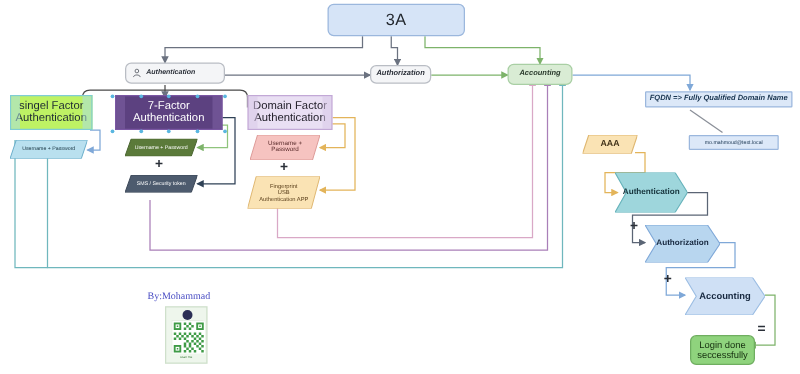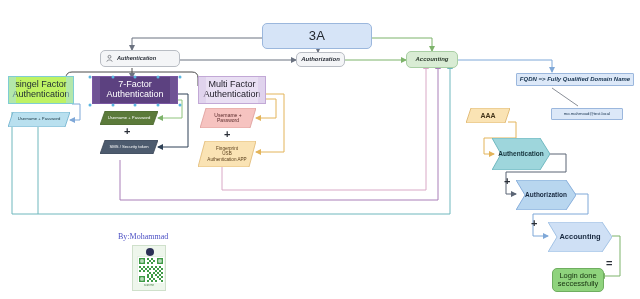--- a/index.html
+++ b/index.html
@@ -275,21 +275,21 @@
       <path d="M508,122 L516,122 L516,138 L484,138 L484,154 L494,154" stroke="#e3b45a" marker-end="url(#ah-amber)"></path>
 
       <path d="M548,154 L566,154 L566,172 L506,172 L506,194 L516,194" stroke="#5b6575" marker-end="url(#ah-slate)"></path>
 
       <path d="M574,194 L588,194 L588,214 L533,214 L533,236 L548,236" stroke="#7fa8d8" marker-end="url(#ah-blue)"></path>
 
       <path d="M612,236 L620,236 L620,276 L600,276" stroke="#7db36a" marker-end="url(#ah-green)"></path>
     </g>
   </svg>
 
-  <div class="node rbox title-3a" style="left:262px;top:3px;width:110px;height:26px;margin-top:20px;">
+  <div class="node rbox title-3a" style="left:262px;top:3px;width:110px;height:26px;">
     <span>3A</span>
   </div>
 
   <div class="node auth-box" style="left:100px;top:50px;width:80px;height:17px;">
     <span class="person">
       <svg viewBox="0 0 16 16" width="9" height="9">
         <circle cx="8" cy="5" r="2.6" fill="none" stroke="#4a4f58" stroke-width="1.1"></circle>
         <path d="M3.2 13.6 C3.6 9.6 12.4 9.6 12.8 13.6" fill="none" stroke="#4a4f58" stroke-width="1.1"></path>
       </svg>
     </span>
@@ -351,21 +351,21 @@
   <div class="par" style="left:100px;top:140px;width:58px;height:14px;font-size:4.2px;color:#ffffff;">
     <svg class="shape" viewBox="0 0 58 14" preserveAspectRatio="none">
       <polygon points="5,0 58,0 53,14 0,14" fill="#4d5b6e" stroke="#3c4858" stroke-width="0.8"></polygon>
     </svg>
     <span class="txt">SMS / Security token</span>
   </div>
 
   <div class="node mfa" style="left:198px;top:76px;width:68px;height:28px;flex-direction:column;">
     <span class="band l"></span>
     <span class="band r"></span>
-    <span>Multi Factor</span>
+    <span>Domain Factor</span>
     <span>Authentication</span>
   </div>
 
   <div class="par" style="left:200px;top:108px;width:56px;height:20px;font-size:5px;color:#5a2b2b;flex-direction:column;">
     <svg class="shape" viewBox="0 0 56 20" preserveAspectRatio="none">
       <polygon points="6,0 56,0 50,20 0,20" fill="#f6c3c0" stroke="#dd9b98" stroke-width="0.8"></polygon>
     </svg>
     <span class="txt">Username +</span>
     <span class="txt">Password</span>
   </div>

